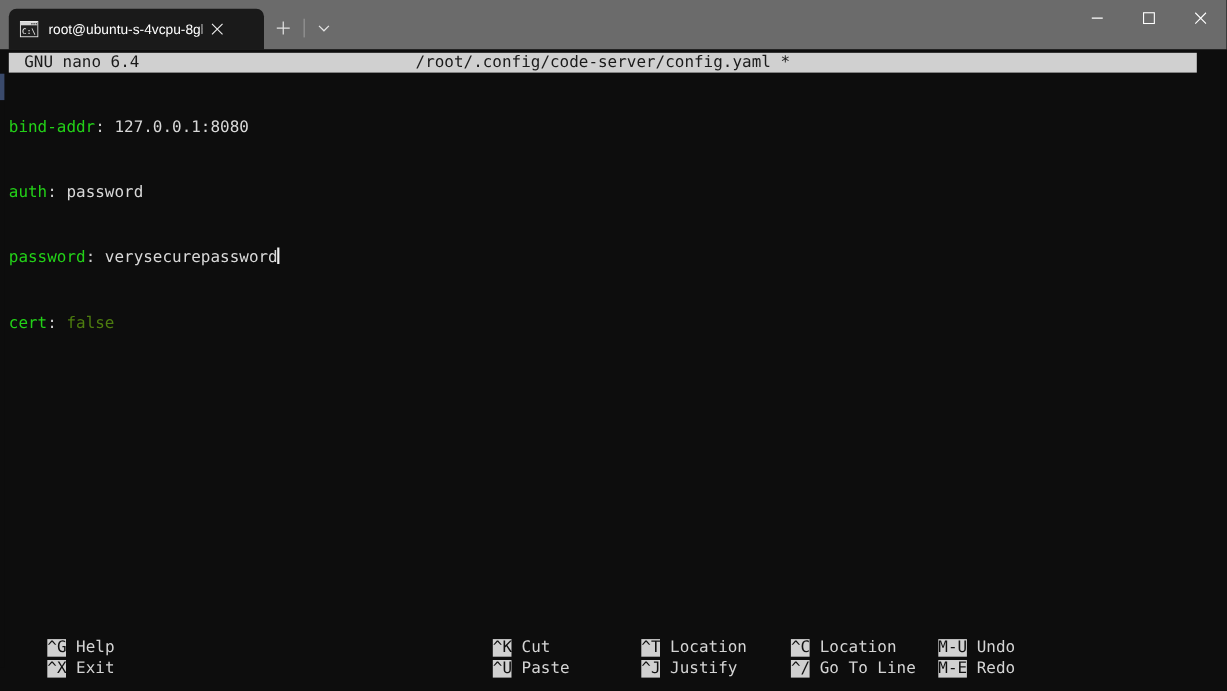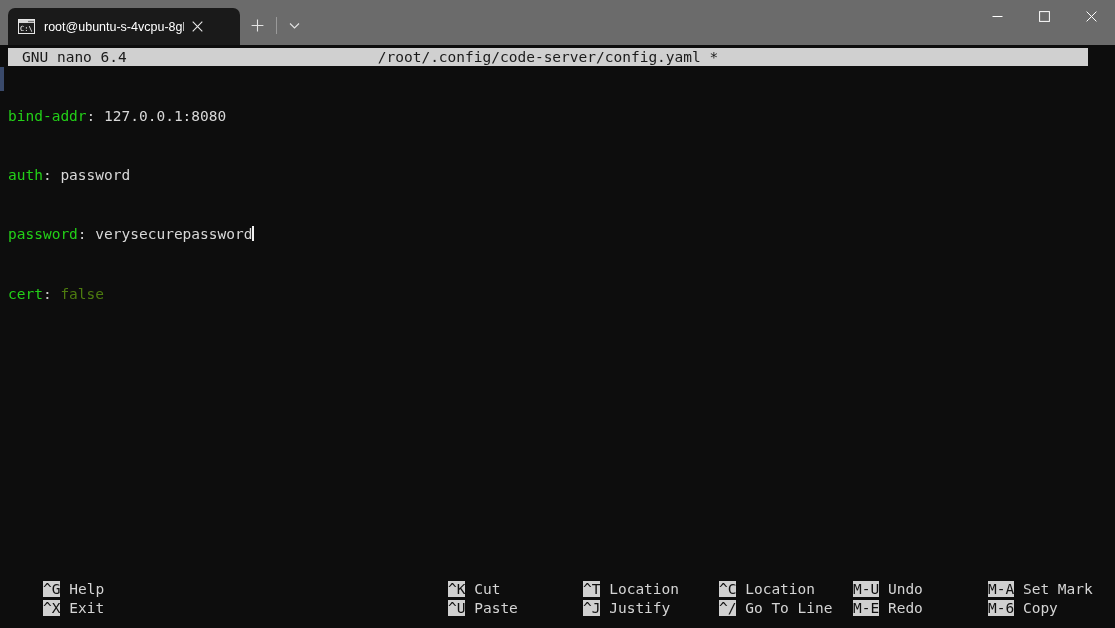--- a/index.html
+++ b/index.html
@@ -244,19 +244,15 @@
         <span class="frow"><span class="fkey">^J</span><span class="flabel"> Justify</span></span>
       </div>
       <div class="fcol" style="left: 686px;">
         <span class="frow"><span class="fkey">^C</span><span class="flabel"> Location</span></span>
         <span class="frow"><span class="fkey">^/</span><span class="flabel"> Go To Line</span></span>
       </div>
       <div class="fcol" style="left: 820px;">
         <span class="frow"><span class="fkey">M-U</span><span class="flabel"> Undo</span></span>
         <span class="frow"><span class="fkey">M-E</span><span class="flabel"> Redo</span></span>
       </div>
-      <div class="fcol" style="left: 955px;">
-        <span class="frow"><span class="fkey">M-A</span><span class="flabel"> Set Mark</span></span>
-        <span class="frow"><span class="fkey">M-6</span><span class="flabel"> Copy</span></span>
-      </div>
     </div>
 
 </div>
 
 </body></html>

